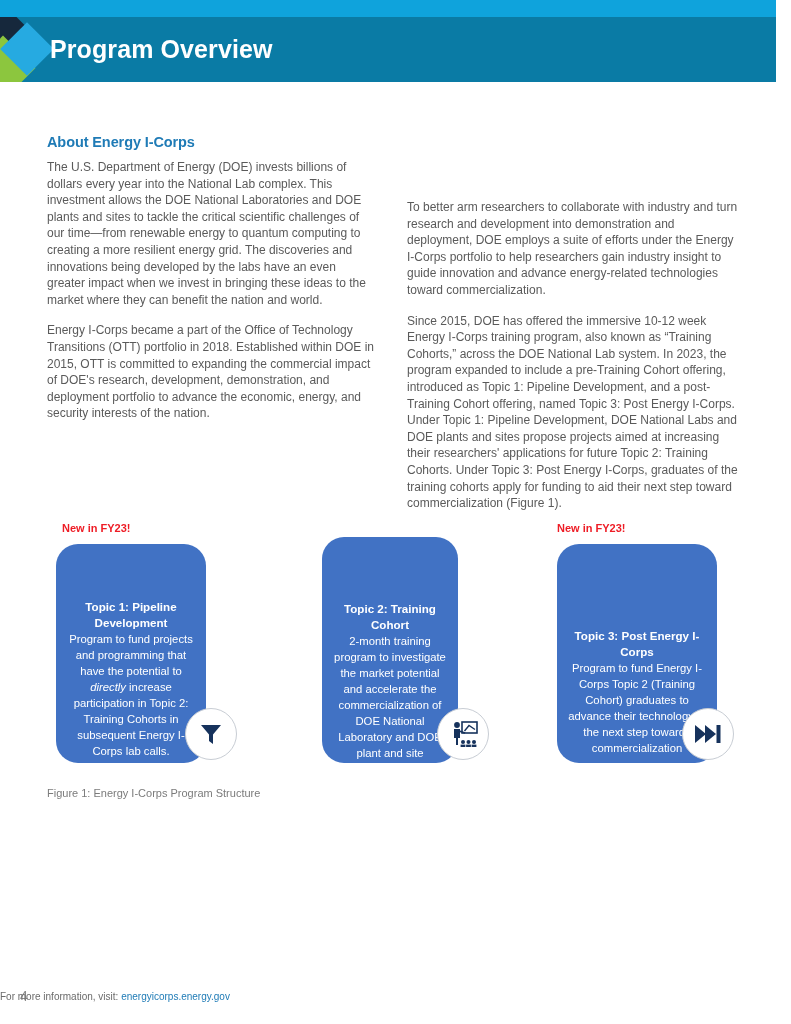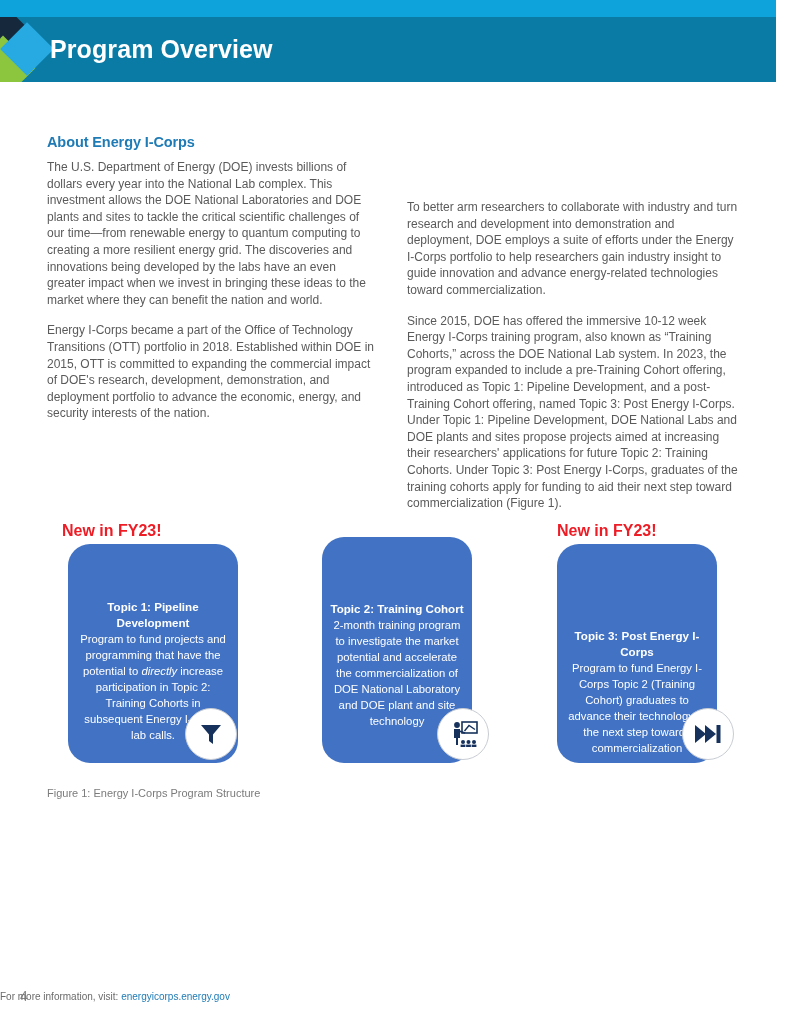--- a/index.html
+++ b/index.html
@@ -111,39 +111,39 @@
   
   #diagram {
     position: absolute;
     left: 0; top: 515px;
     width: 791px;
     height: 290px;
   }
   .new-badge {
     position: absolute;
     color: #ee1c25;
-    font-size: 16px;
+    font-size: 11px;
     font-weight: bold;
     white-space: nowrap;
     text-align: center;
   }
   #badge-1 { left: 62px; top: 7px; }
   #badge-3 { left: 557px; top: 7px; }
 
   .topic-box {
     position: absolute;
     background: #4172c4;
     border-radius: 22px;
     color: #ffffff;
     text-align: center;
     box-sizing: border-box;
     padding: 10px 8px;
   }
-  #box-1 { left: 68px;  top: 29px; width: 170px; height: 219px; }
-  #box-2 { left: 322px; top: 22px; width: 150px; height: 226px; }
+  #box-1 { left: 56px;  top: 29px; width: 150px; height: 219px; }
+  #box-2 { left: 322px; top: 22px; width: 136px; height: 226px; }
   #box-3 { left: 557px; top: 29px; width: 160px; height: 219px; }
 
   .topic-title {
     font-size: 11.6px;
     font-weight: bold;
     line-height: 16px;
     margin: 0;
   }
   .topic-desc {
     font-size: 11.3px;

